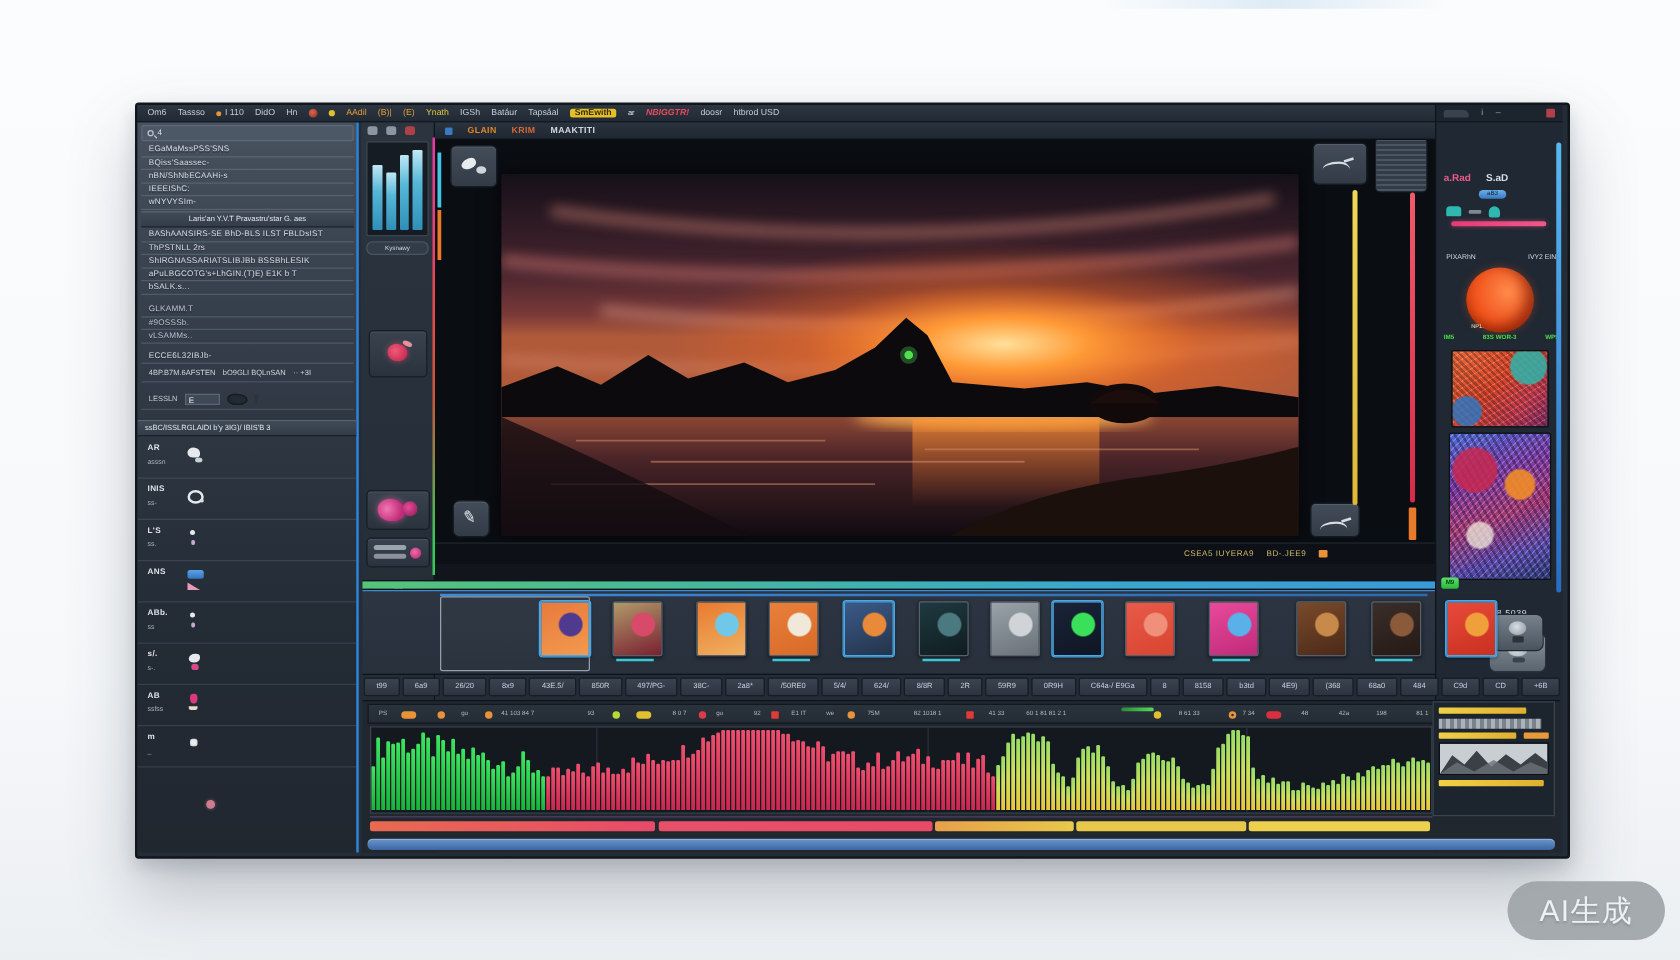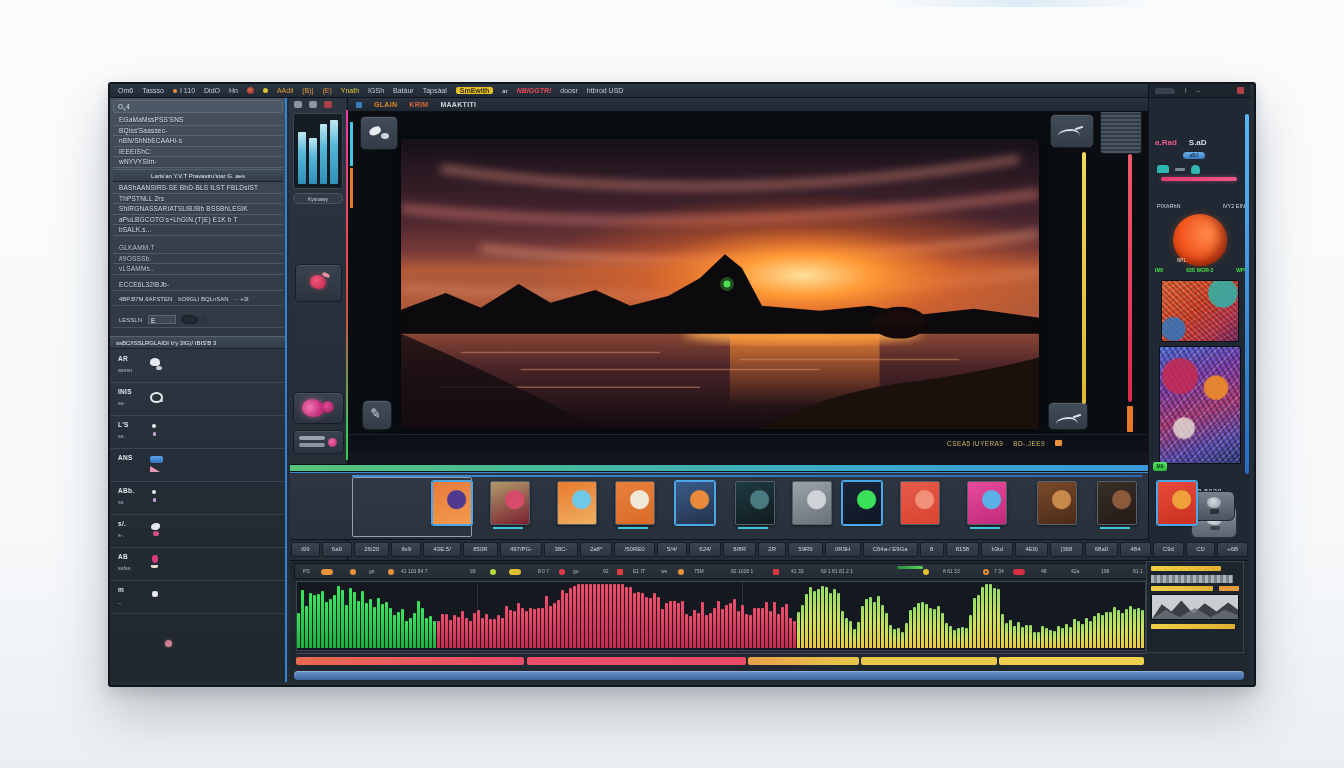--- a/index.html
+++ b/index.html
@@ -823,13 +823,14 @@
         <svg class="cp-mtn" viewBox="0 0 88 26" preserveAspectRatio="none">
           <rect width="88" height="26" fill="#c9ced2"></rect>
           <path d="M0,26 L10,10 L20,18 L30,6 L42,20 L54,9 L66,18 L78,8 L88,16 L88,26 Z" fill="#3a4046"></path>
           <path d="M0,26 L14,16 L28,24 L44,14 L60,24 L74,16 L88,22 L88,26 Z" fill="#6a7077" opacity="0.8"></path>
         </svg>
         <span class="cp-y" style="top:62px;width:84px"></span>
       </div>
     </div>
   </div>
 
+  <div class="abs wm">AI生成</div>
 </div>
 
 </body></html>

